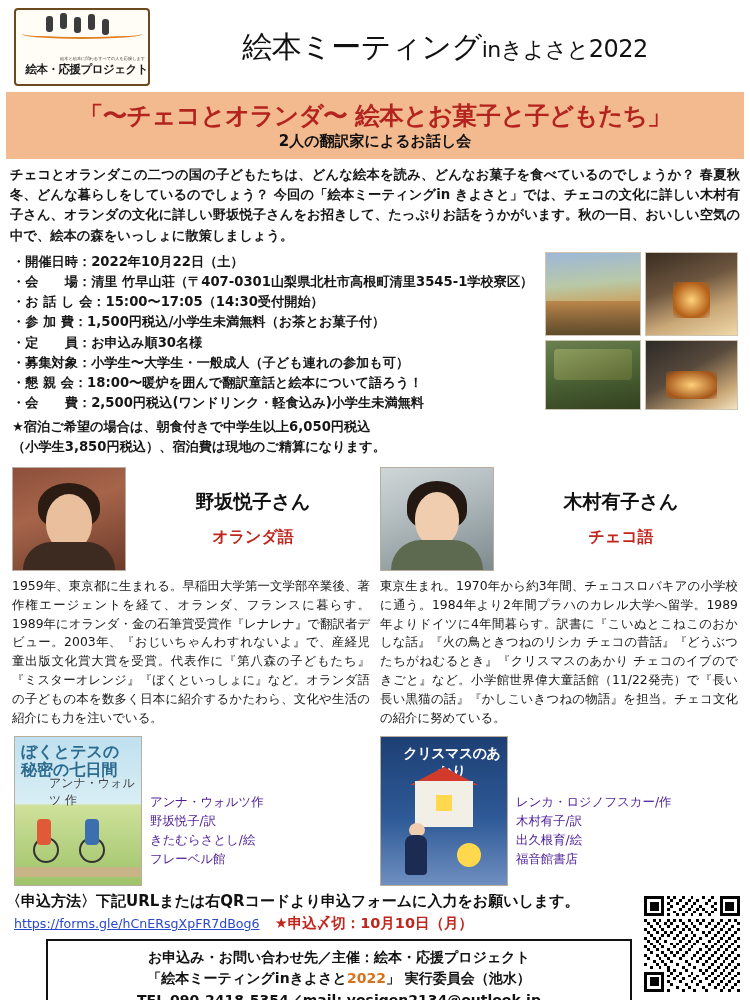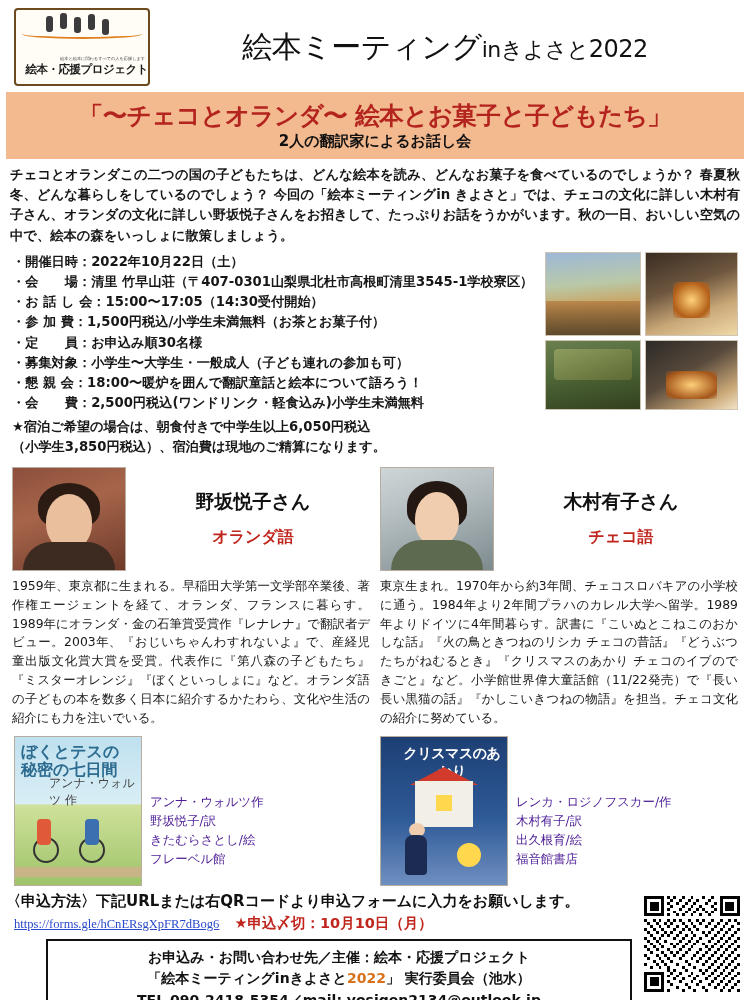--- a/index.html
+++ b/index.html
@@ -128,21 +128,21 @@
   .cover2 .boyhead { position:absolute; left:28px; bottom:48px; width:16px; height:14px; background:#f0cdae; border-radius:50%; }
   .cover2 .lamp { position:absolute; right:26px; bottom:18px; width:24px; height:24px; background:#ffd84d; border-radius:50%; }
   .book-credit { font-size:12.4px; line-height:1.55; color:#4c1d95; padding-top:56px; }
 
   
   .apply {
     margin:6px 12px 0 6px; font-size:15px; font-weight:bold; color:#111;
   }
   .apply-row { display:flex; align-items:flex-start; margin:2px 12px 0 14px; }
   .apply-left { flex:1; }
-  .url { color:#2a49c9; font-size:12.6px; text-decoration:underline;font-family:Liberation Serif, serif; }
+  .url { color:#2a49c9; font-size:12.6px; text-decoration:underline; }
   .deadline { color:#c0261d; font-weight:bold; font-size:14.5px; margin-left:10px; }
 
   
   .qr { position:absolute; right:10px; bottom:8px; width:96px; height:96px; }
   .qr svg { display:block; }
 
   
   .contact {
     margin:6px 118px 0 46px; border:2px solid #111; padding:6px 8px; text-align:center;
     font-size:14px; font-weight:bold; color:#111; line-height:1.55;

